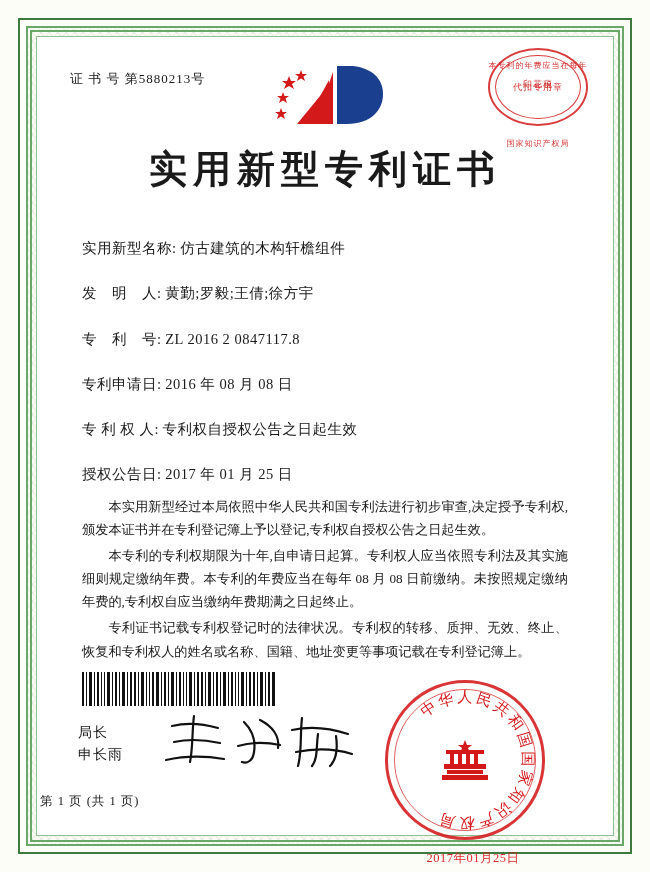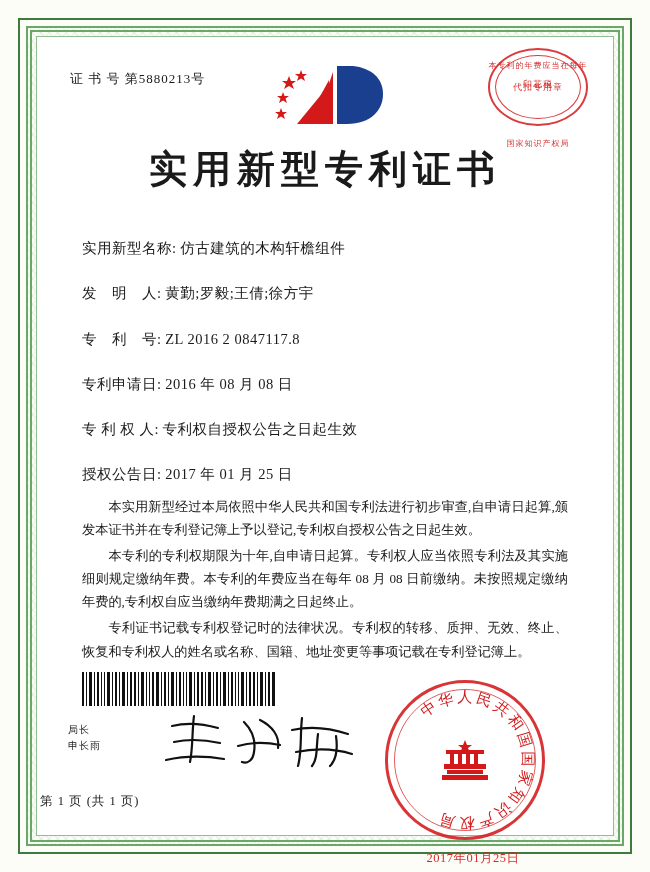--- a/index.html
+++ b/index.html
@@ -162,23 +162,23 @@
     height: 34px;
   }
   .barcode .bars {
     width: 100%;
     height: 100%;
   }
 
   
   .sig-block {
     position: absolute;
-    left: 28px;
+    left: 38px;
     top: 682px;
-    font-size: 10px;
+    font-size: 14px;
     line-height: 1.6;
   }
   .sig-block .sig-label { letter-spacing: 1px; }
   .sig-block .sig-name { letter-spacing: 1px; font-family: Liberation Serif, serif; }
 
   .handwriting {
     position: absolute;
     left: 120px;
     top: 672px;
     width: 220px;
@@ -302,21 +302,21 @@
         <span class="field-label">专 利 权 人:</span>
         <span class="field-value">专利权自授权公告之日起生效</span>
       </div>
       <div class="field-row">
         <span class="field-label">授权公告日:</span>
         <span class="field-value">2017 年 01 月 25 日</span>
       </div>
     </div>
 
     <div class="paragraphs">
-      <p>本实用新型经过本局依照中华人民共和国专利法进行初步审查,自申请日起算,颁发本证书并在专利登记簿上予以登记,专利权自授权公告之日起生效。</p>
+      <p>本实用新型经过本局依照中华人民共和国专利法进行初步审查,决定授予专利权,颁发本证书并在专利登记簿上予以登记,专利权自授权公告之日起生效。</p>
       <p>本专利的专利权期限为十年,自申请日起算。专利权人应当依照专利法及其实施细则规定缴纳年费。本专利的年费应当在每年 08 月 08 日前缴纳。未按照规定缴纳年费的,专利权自应当缴纳年费期满之日起终止。</p>
       <p>专利证书记载专利权登记时的法律状况。专利权的转移、质押、无效、终止、恢复和专利权人的姓名或名称、国籍、地址变更等事项记载在专利登记簿上。</p>
     </div>
 
     <div class="barcode">
       <svg class="bars" viewBox="0 0 195 34" preserveAspectRatio="none" xmlns="http://www.w3.org/2000/svg">
         <g fill="#111">
           <rect x="0" y="0" width="2" height="34"></rect>
             <rect x="4" y="0" width="1" height="34"></rect>
           <rect x="7" y="0" width="3" height="34"></rect>

